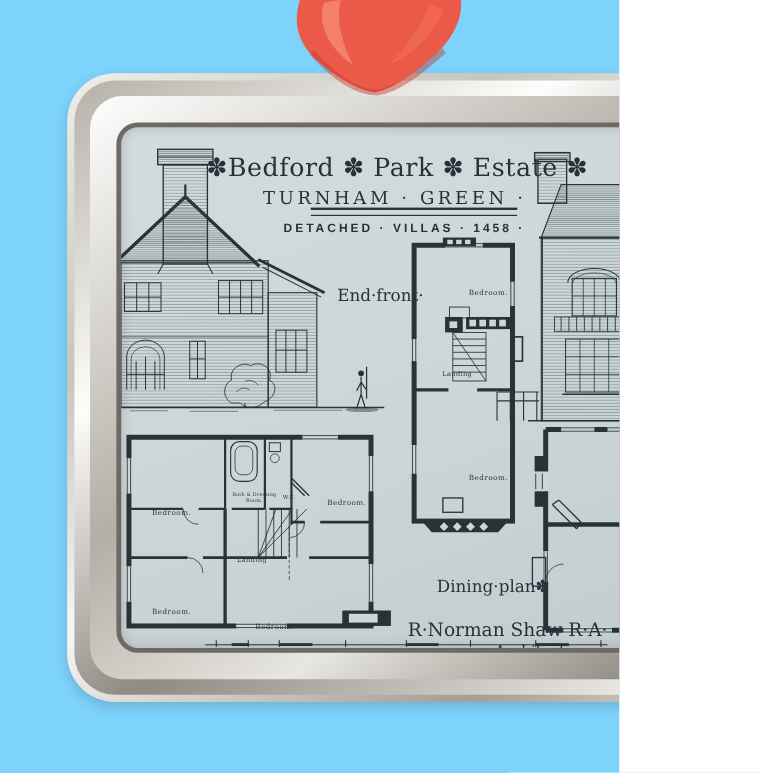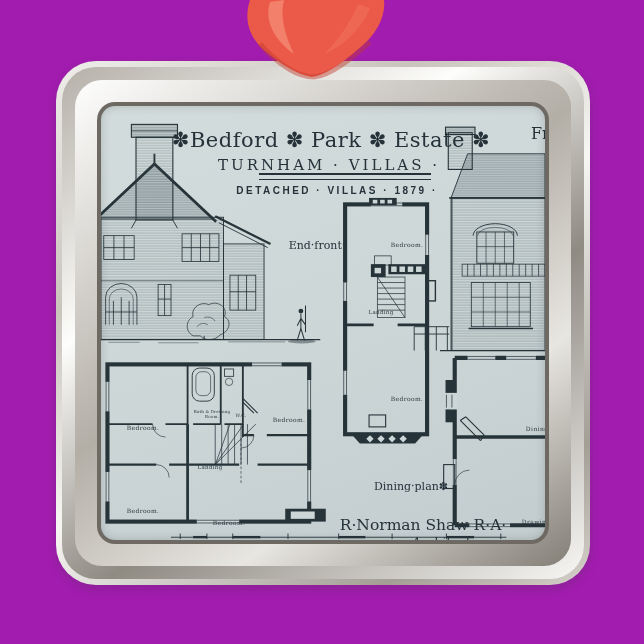--- a/index.html
+++ b/index.html
@@ -1,16 +1,16 @@
 <!DOCTYPE html>
 <html><head>
 <meta charset="utf-8">
 <style>
   html,body{margin:0;padding:0;}
-  .stage{position:relative;width:644px;height:644px;background:#a21caf;overflow:hidden;
+  .stage{position:relative;width:516px;height:644px;background:#7dd3fc;overflow:hidden;
          font-family:"DejaVu Serif","Liberation Serif",serif;}
   
   .ornament{position:absolute;left:56px;top:61px;width:534px;height:524px;border-radius:40px;
     background:linear-gradient(145deg,#efeeea 0%,#c9c4bc 28%,#f7f6f3 52%,#a39e96 84%,#d6d2cb 100%);
     box-shadow:0 4px 10px rgba(60,60,58,.22);}
   .frame-b{position:absolute;inset:6px;border-radius:34px;
     background:linear-gradient(325deg,#f8f7f5 0%,#8f8a82 38%,#fdfdfb 68%,#b5b0a8 100%);}
   .frame-c{position:absolute;inset:13px;border-radius:27px;
     background:linear-gradient(145deg,#fefefd 0%,#b3aea6 45%,#e8e6e1 72%,#837e76 100%);}
   .frame-d{position:absolute;inset:22px;border-radius:18px;background:#6e6962;}
@@ -21,21 +21,21 @@
   
   .ribbon{position:absolute;left:240px;top:0;width:156px;height:86px;z-index:5;}
   
   .lbl{position:absolute;transform:translateX(-50%);white-space:nowrap;color:#25323a;}
   .title{font-size:21px;letter-spacing:.5px;}
   .subtitle{font-size:15px;letter-spacing:3px;}
   .rule{position:absolute;left:158px;top:67px;width:172px;height:4px;
         border-top:2px solid #25323a;border-bottom:1px solid #25323a;}
   .caption{font-family:"Liberation Sans","DejaVu Sans",sans-serif;font-weight:700;
            font-size:10px;letter-spacing:2.5px;}
-  .h-md{font-size:11px;}
+  .h-md{font-size:14px;}
   .name{font-size:15.5px;}
   .arch{font-size:12.5px;font-style:italic;text-decoration:underline;}
   .room{font-size:6px;letter-spacing:.4px;color:#2b383c;}
   .room-sm{font-size:5.5px;letter-spacing:.3px;color:#2b383c;}
   .tiny{font-size:4px;line-height:4.6px;letter-spacing:.2px;color:#2b383c;text-align:center;}
   .front-lbl{position:absolute;left:430px;top:18px;font-size:16px;color:#25323a;white-space:nowrap;}
 </style>
 </head>
 <body>
 
@@ -242,23 +242,23 @@
               <line x1="76" y1="469" x2="440" y2="469" stroke-width="1"></line>
               <path d="M86 465 v6 M115 465 v6 M143 465 v6 M203 465 v6 M258 465 v6 M316 465 v6 M375 465 v6 M434 465 v6" stroke-width="1"></path>
               <rect x="100" y="467.6" width="15" height="2.6" fill="#26343a" stroke="none"></rect>
               <rect x="143" y="467.6" width="30" height="2.6" fill="#26343a" stroke="none"></rect>
               <rect x="258" y="467.6" width="29" height="2.6" fill="#26343a" stroke="none"></rect>
               <rect x="375" y="467.6" width="30" height="2.6" fill="#26343a" stroke="none"></rect>
             </g>
           </svg>
 
           <div class="lbl title" style="left:230px;top:22px;">✽Bedford ✽ Park ✽ Estate ✽</div>
-          <div class="lbl subtitle" style="left:228px;top:50px;">TURNHAM · VILLAS ·</div>
+          <div class="lbl subtitle" style="left:228px;top:50px;">TURNHAM · GREEN ·</div>
           <div class="rule"></div>
-          <div class="lbl caption" style="left:236px;top:79px;">DETACHED · VILLAS ·  1879 ·</div>
+          <div class="lbl caption" style="left:236px;top:79px;">DETACHED · VILLAS ·  1458 ·</div>
           <div class="front-lbl">Front</div>
           <div class="lbl h-md" style="left:216px;top:133px;">End·front·</div>
 
           <div class="lbl room" style="left:306px;top:135px;">Bedroom.</div>
           <div class="lbl room-sm" style="left:280px;top:203px;">Landing</div>
           <div class="lbl room" style="left:306px;top:289px;">Bedroom.</div>
 
           <div class="lbl room" style="left:42px;top:318px;">Bedroom.</div>
           <div class="lbl tiny" style="left:111px;top:304px;">Bath &amp; Dressing</div>
           <div class="lbl tiny" style="left:111px;top:309px;">Room.</div>

